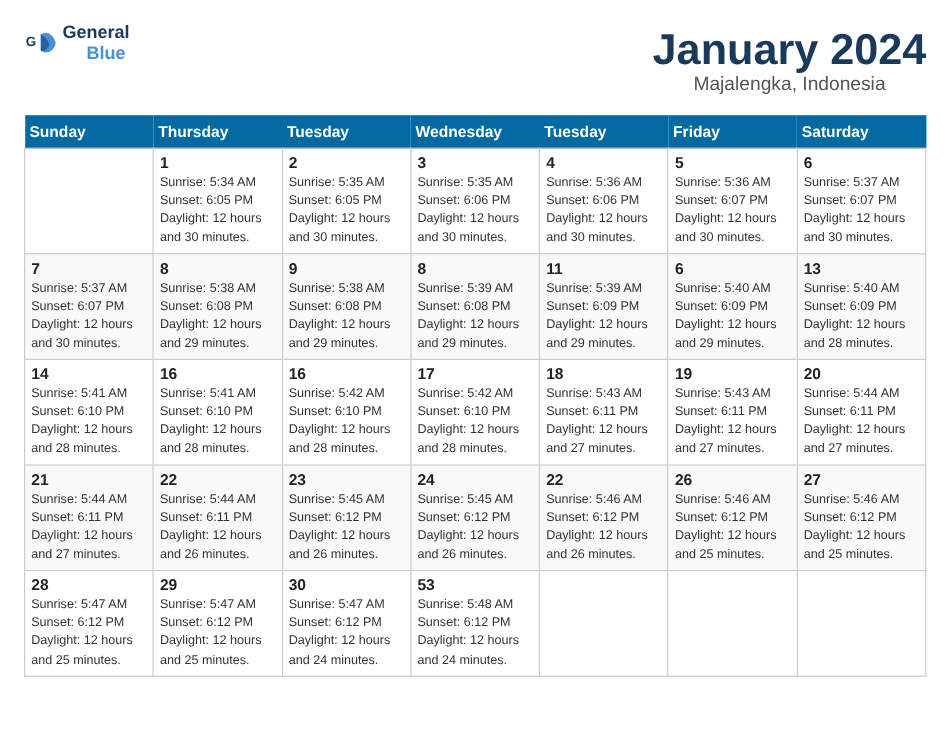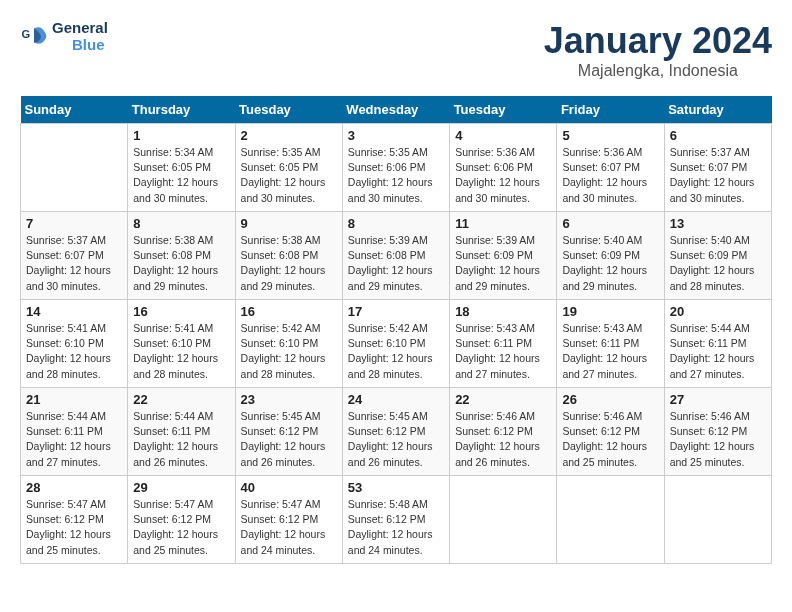--- a/index.html
+++ b/index.html
@@ -245,21 +245,21 @@
       <tr>
         <td>
           <div class="day-num">28</div>
           <div class="day-info">Sunrise: 5:47 AM<br>Sunset: 6:12 PM<br>Daylight: 12 hours<br>and 25 minutes.</div>
         </td>
         <td>
           <div class="day-num">29</div>
           <div class="day-info">Sunrise: 5:47 AM<br>Sunset: 6:12 PM<br>Daylight: 12 hours<br>and 25 minutes.</div>
         </td>
         <td>
-          <div class="day-num">40</div>
+          <div class="day-num">30</div>
           <div class="day-info">Sunrise: 5:47 AM<br>Sunset: 6:12 PM<br>Daylight: 12 hours<br>and 24 minutes.</div>
         </td>
         <td>
           <div class="day-num">53</div>
           <div class="day-info">Sunrise: 5:48 AM<br>Sunset: 6:12 PM<br>Daylight: 12 hours<br>and 24 minutes.</div>
         </td>
         <td class="empty"></td>
         <td class="empty"></td>
         <td class="empty"></td>
       </tr>

